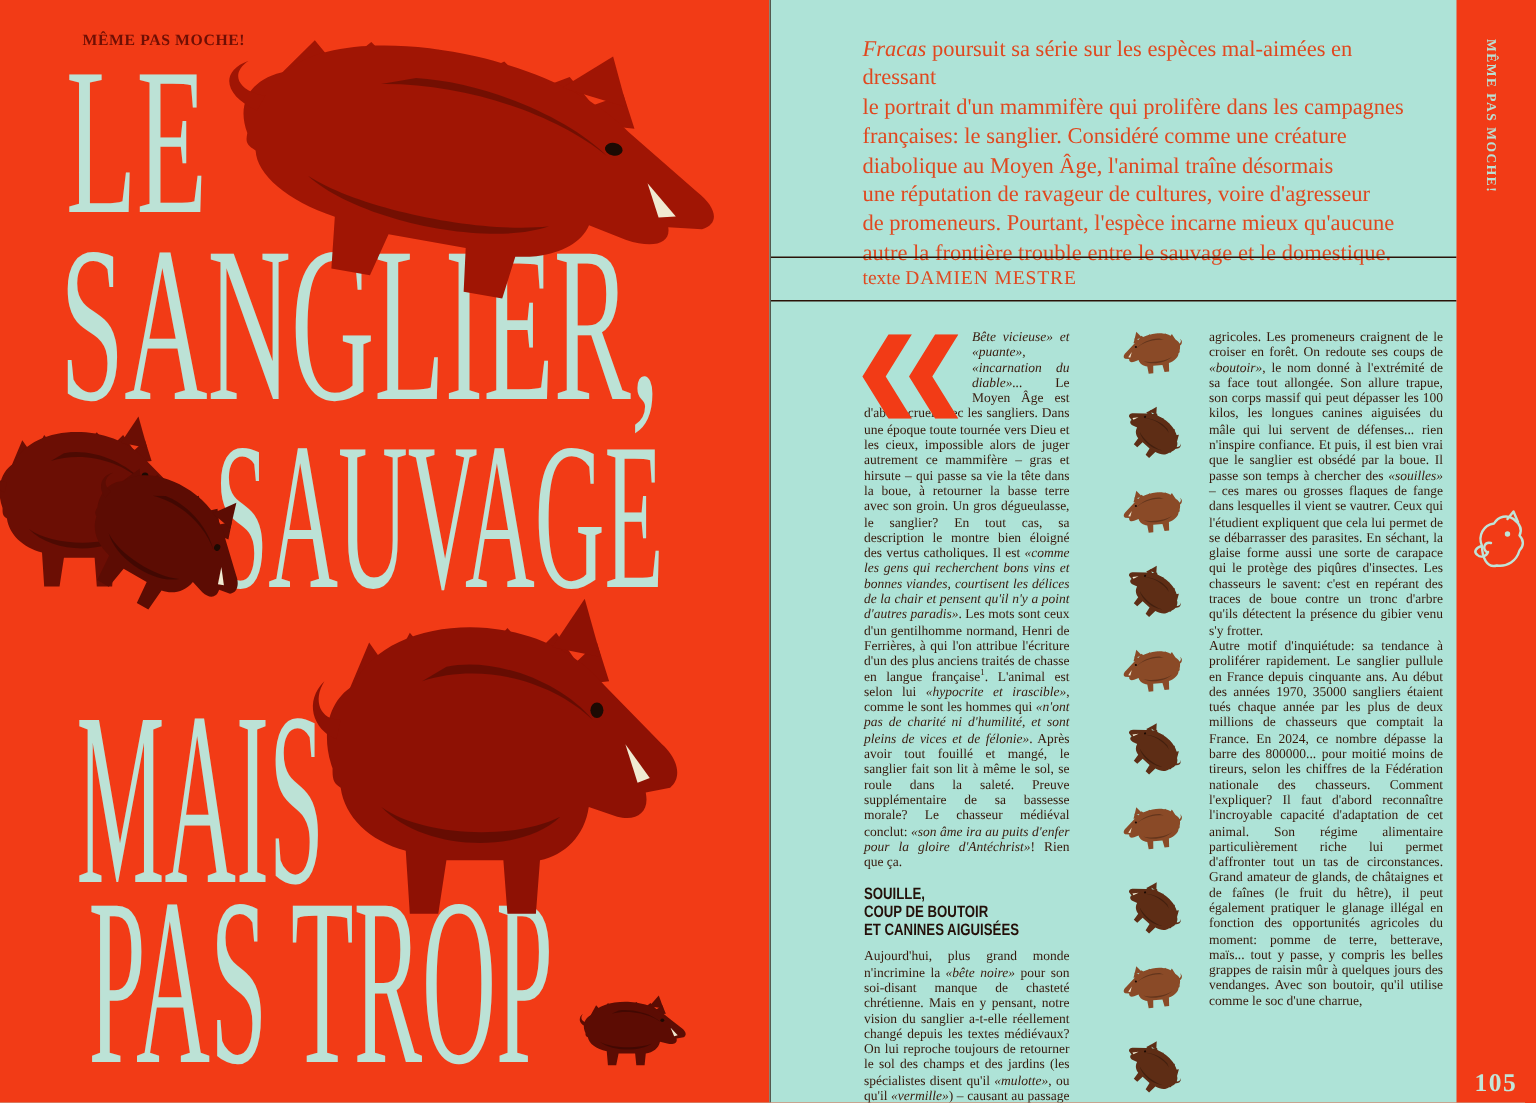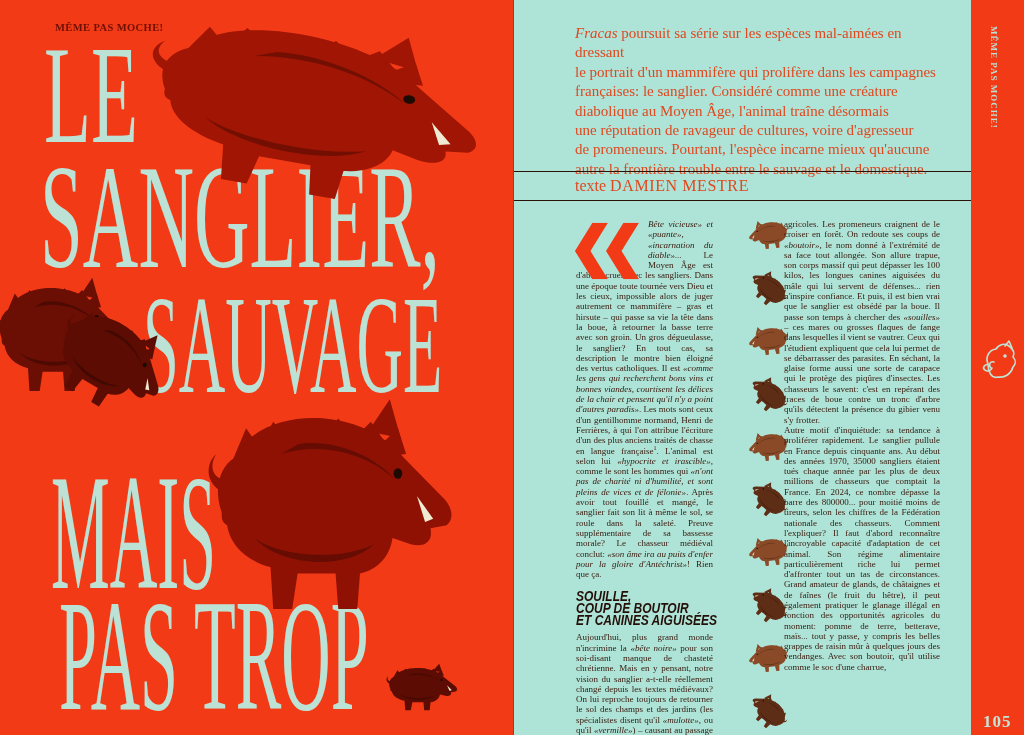--- a/index.html
+++ b/index.html
@@ -17,32 +17,32 @@
   .t4{left:51px;top:450px;font-size:165px;transform:scaleX(.40);}
   .t5{left:59px;top:576px;font-size:159px;transform:scaleX(.43);}
   .illus{position:absolute;z-index:2;}
   
   .page-right{position:absolute;left:513px;top:0;width:458px;height:735px;background:#aee3d7;}
   .gutter{position:absolute;left:513px;top:0;width:1px;height:735px;background:rgba(36,15,6,.65);z-index:5;}
   .intro{position:absolute;left:575px;top:24px;width:378px;
          font-size:15px;line-height:19.4px;color:#e0481f;}
   .rule{position:absolute;left:514px;width:457px;height:1px;background:#2a1208;}
   .rule-a{top:171px;} .rule-b{top:200px;}
-  .byline{position:absolute;left:575px;top:177px;font-size:16px;color:#e0481f;}
+  .byline{position:absolute;left:575px;top:177px;font-size:13px;color:#e0481f;}
   .byline .author{letter-spacing:.6px;}
   .col{position:absolute;color:#38190c;font-size:9px;line-height:10.3px;text-align:justify;}
   .col p{margin:0;}
   .col-1{left:576px;top:219px;width:137px;}
-  .col-2{left:784px;top:219px;width:156px;}
+  .col-2{left:806px;top:219px;width:156px;}
   .it{font-style:italic;}
   sup{font-size:6px;line-height:0;}
   .qspacer{float:left;width:72px;height:42px;}
   .quote-glyph{position:absolute;left:-3px;top:3px;width:66px;height:58px;color:#f23b16;z-index:3;}
   .subhead{margin:11px 0 6px 0;font-family:"Liberation Sans",sans-serif;font-weight:bold;
-           font-size:15px;line-height:12px;color:#241009;white-space:nowrap;font-style:italic;}
+           font-size:11px;line-height:12px;color:#241009;white-space:nowrap;}
   .subhead div{transform:scaleX(.8);transform-origin:left;}
   .stamps{position:absolute;left:744px;top:211px;width:50px;height:524px;
           display:flex;flex-direction:column;justify-content:space-between;}
   .stamp svg{width:46px;height:48px;display:block;}
   .stamp.standing{color:#8a4a27;transform:rotate(-6deg);}
   .stamp.rooting{color:#5e2d15;transform:rotate(8deg);}
   .stamp.standing svg{transform:scaleX(-1);}
   .stamp.rooting svg{transform:scaleX(-1) rotate(-34deg);}
   
   .edge-strip{position:absolute;left:971px;top:0;width:53px;height:735px;background:#f23b16;}

